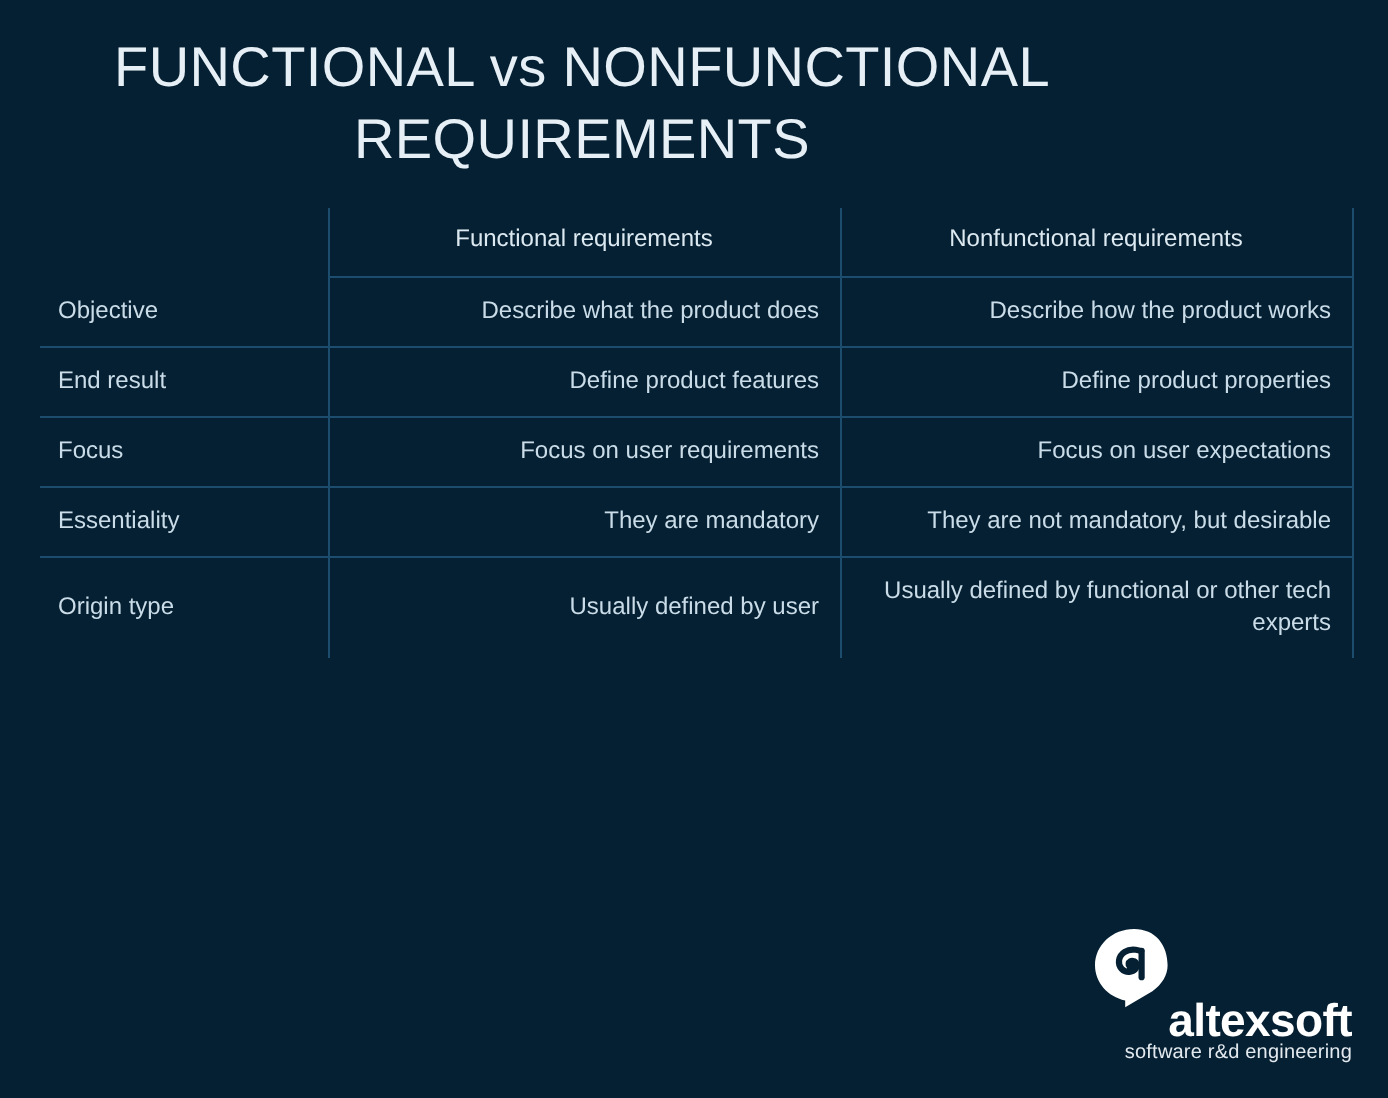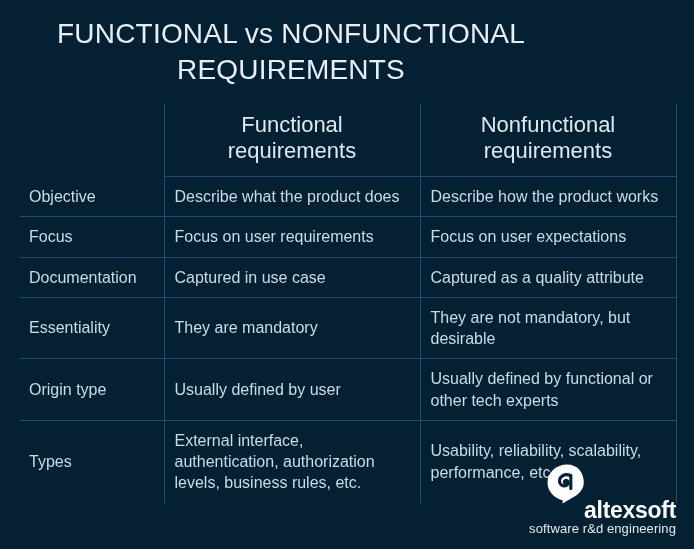--- a/index.html
+++ b/index.html
@@ -64,46 +64,46 @@
   table.cmp th.col-nfunc,
   table.cmp td.col-nfunc {
     border-left: 1px solid #1C4C6E;
     border-right: 1px solid #1C4C6E;
   }
   table.cmp td.col-func,
   table.cmp th.col-func { border-right: none; }
 
   table.cmp thead th {
     font-weight: 400;
-    font-size: 22px;
+    font-size: 12px;
     color: #DCE9F1;
     text-align: center;
     padding-top: 8px;
     padding-bottom: 12px;
   }
   table.cmp thead th.col-label {
     border-bottom: 1px solid transparent;
   }
   table.cmp thead th.blank {
     border-bottom: none;
   }
 
   table.cmp tbody td {
-    font-size: 16px;
+    font-size: 12px;
     color: #C9DCE8;
     line-height: 1.33;
   }
   table.cmp tbody td.col-label {
     text-align: left;
     color: #C9DCE8;
     padding-left: 9px;
   }
   table.cmp tbody td.col-func,
   table.cmp tbody td.col-nfunc {
-    text-align: left;
+    text-align: right;
   }
   table.cmp tbody tr:last-child td {
     border-bottom: none;
   }
 
   
   .logo {
     position: absolute;
     right: 18px;
     bottom: 14px;
@@ -129,21 +129,21 @@
     letter-spacing: -0.3px;
     line-height: 1;
   }
   .logo-tagline {
     position: absolute;
     left: 0;
     top: 59px;
     width: 150px;
     text-align: right;
     color: #E3EAEF;
-    font-size: 13px;
+    font-size: 10px;
     font-weight: 400;
     letter-spacing: 0.1px;
     line-height: 1;
   }
 </style>
 </head>
 <body>
 
 <div id="page">
 
@@ -163,43 +163,38 @@
           <th class="col-nfunc">Nonfunctional requirements</th>
         </tr>
       </thead>
       <tbody>
         <tr>
           <td class="col-label">Objective</td>
           <td class="col-func">Describe what the product does</td>
           <td class="col-nfunc">Describe how the product works</td>
         </tr>
         <tr>
+          <td class="col-label">End result</td>
+          <td class="col-func">Define product features</td>
+          <td class="col-nfunc">Define product properties</td>
+        </tr>
+        <tr>
           <td class="col-label">Focus</td>
           <td class="col-func">Focus on user requirements</td>
           <td class="col-nfunc">Focus on user expectations</td>
         </tr>
         <tr>
-          <td class="col-label">Documentation</td>
-          <td class="col-func">Captured in use case</td>
-          <td class="col-nfunc">Captured as a quality attribute</td>
-        </tr>
-        <tr>
           <td class="col-label">Essentiality</td>
           <td class="col-func">They are mandatory</td>
           <td class="col-nfunc">They are not mandatory, but desirable</td>
         </tr>
         <tr>
           <td class="col-label">Origin type</td>
           <td class="col-func">Usually defined by user</td>
           <td class="col-nfunc">Usually defined by functional or other tech experts</td>
-        </tr>
-        <tr>
-          <td class="col-label">Types</td>
-          <td class="col-func">External interface, authentication, authorization levels, business rules, etc.</td>
-          <td class="col-nfunc">Usability, reliability, scalability, performance, etc.</td>
         </tr>
       </tbody>
     </table>
   </div>
 
   <div class="logo">
     <span class="logo-mark">
       <svg viewBox="0 0 42 42" width="42" height="42" xmlns="http://www.w3.org/2000/svg">
         <path d="M21 1.5 C10.2 1.5 1.5 9.6 1.5 19.6 C1.5 28.2 7.9 35.4 16.6 37.2
                  L16.6 40.6 L30.2 32.6 C35.0 29.1 37.8 24.6 37.8 19.6

